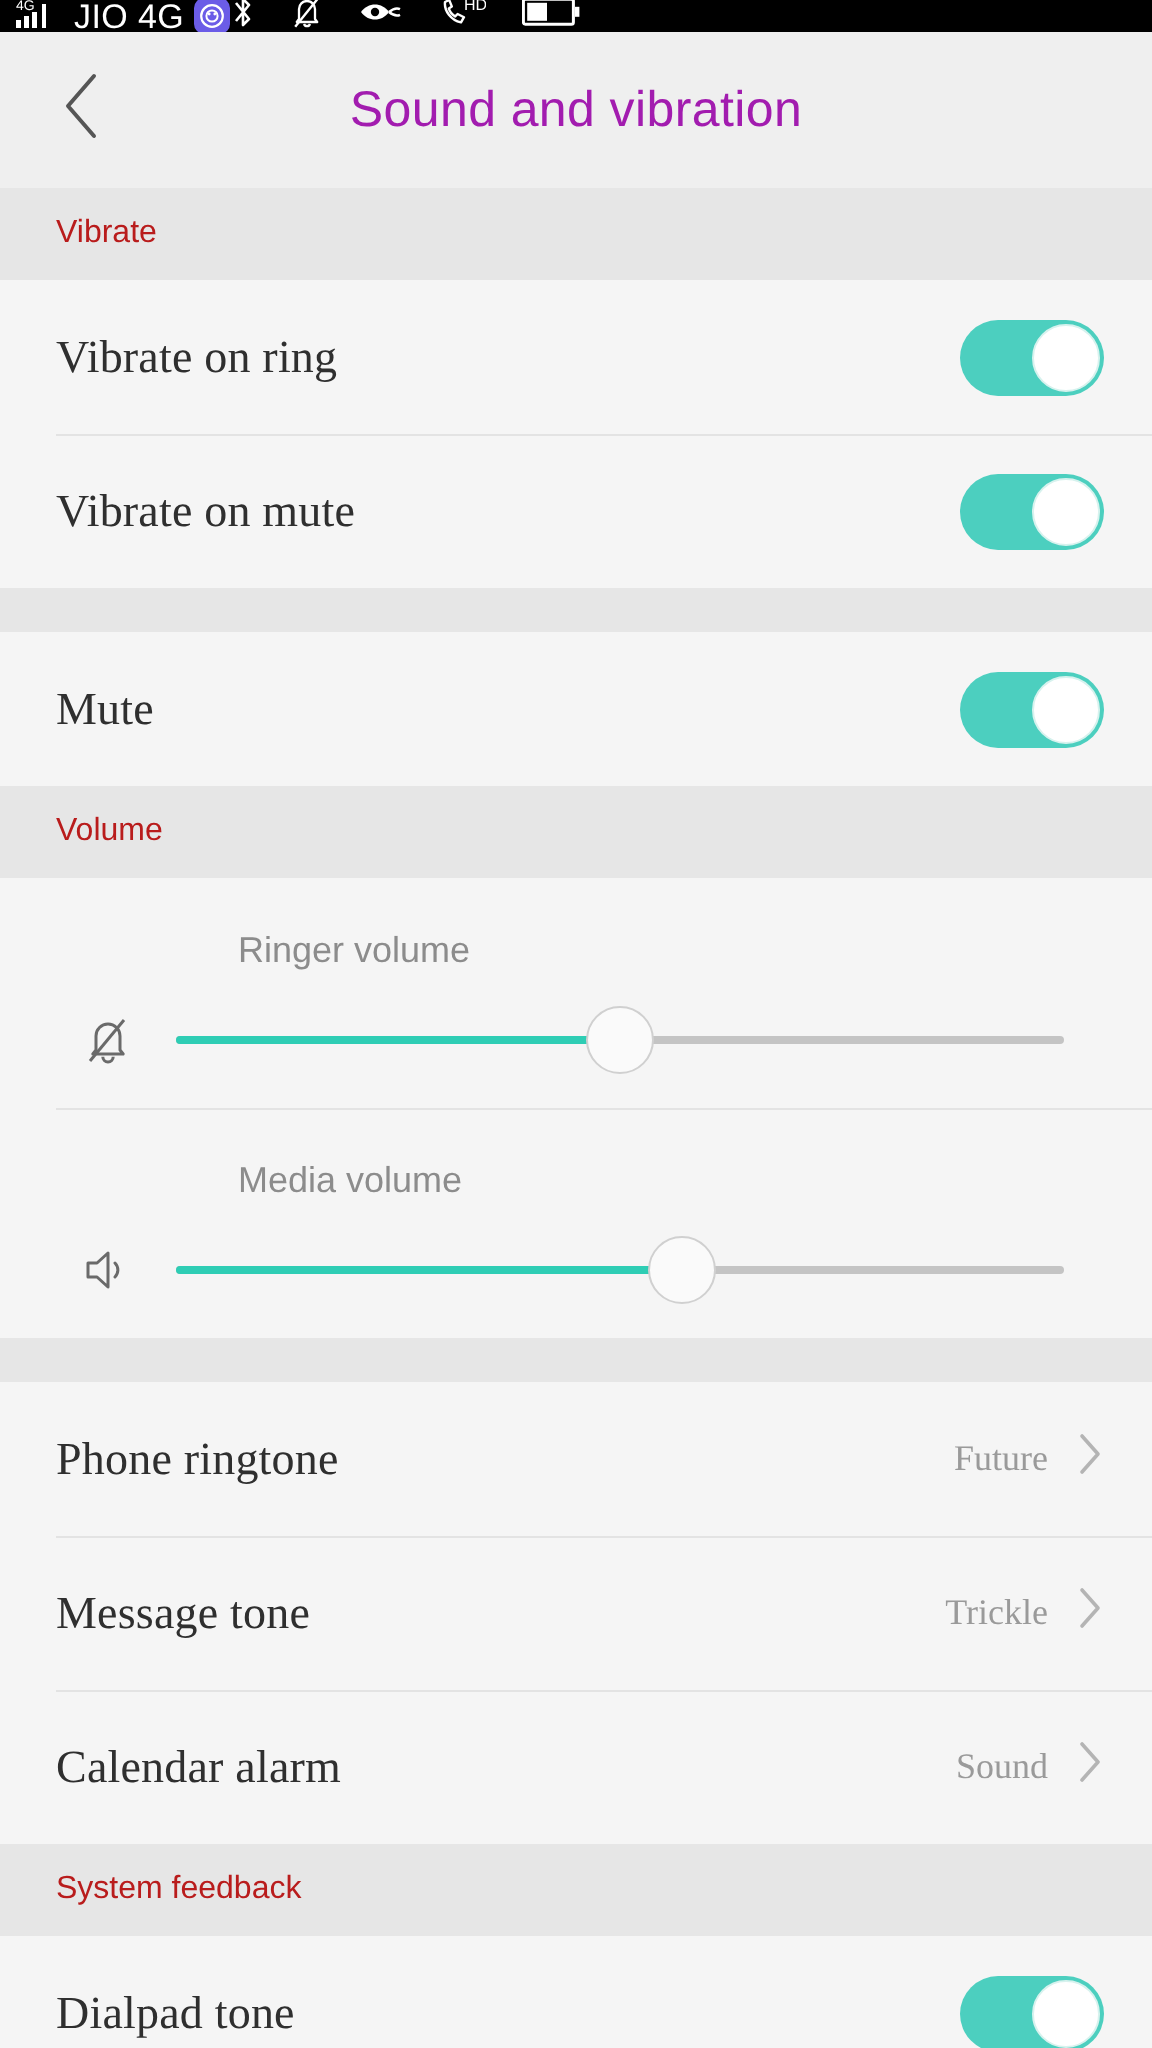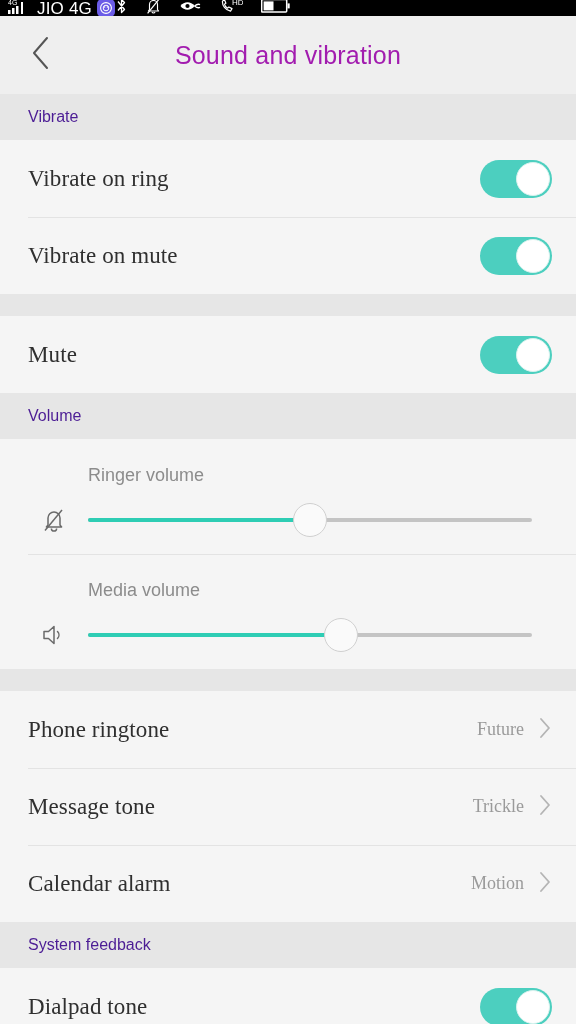--- a/index.html
+++ b/index.html
@@ -66,21 +66,21 @@
   }
 
   
   .section-header {
     height: 46px;
     background: #e6e6e6;
     display: flex;
     align-items: center;
     padding-left: 28px;
     font-size: 16px;
-    color: #4c1d95;
+    color: #b91c1c;
   }
 
   
   .group { background: #f5f5f5; }
 
   .row {
     height: 77px;
     display: flex;
     align-items: center;
     padding: 0 24px 0 28px;
@@ -135,20 +135,21 @@
     content: "";
     position: absolute;
     top: 0; left: 28px; right: 0;
     height: 1px;
     background: #e3e3e3;
   }
   .slider-title {
     font-size: 18px;
     color: #8c8c8c;
     padding: 26px 0 0 88px;
+    margin-left: 31px;
   }
   .slider-row {
     height: 68px;
     display: flex;
     align-items: center;
     padding: 0 44px 0 34px;
   }
   .slider-icon {
     width: 40px;
     flex: 0 0 auto;
@@ -346,21 +347,21 @@
     <span class="row-label">Message tone</span>
     <span class="row-value">Trickle</span>
     <span>
       <svg width="14" height="24" viewBox="0 0 14 24">
         <path d="M3 3 L11 12 L3 21" fill="none" stroke="#b4b4b4" stroke-width="1.8" stroke-linecap="round" stroke-linejoin="round"></path>
       </svg>
     </span>
   </div>
   <div class="row">
     <span class="row-label">Calendar alarm</span>
-    <span class="row-value">Motion</span>
+    <span class="row-value">Sound</span>
     <span>
       <svg width="14" height="24" viewBox="0 0 14 24">
         <path d="M3 3 L11 12 L3 21" fill="none" stroke="#b4b4b4" stroke-width="1.8" stroke-linecap="round" stroke-linejoin="round"></path>
       </svg>
     </span>
   </div>
 </div>
 
 <div class="section-header">System feedback</div>
 <div class="group">

